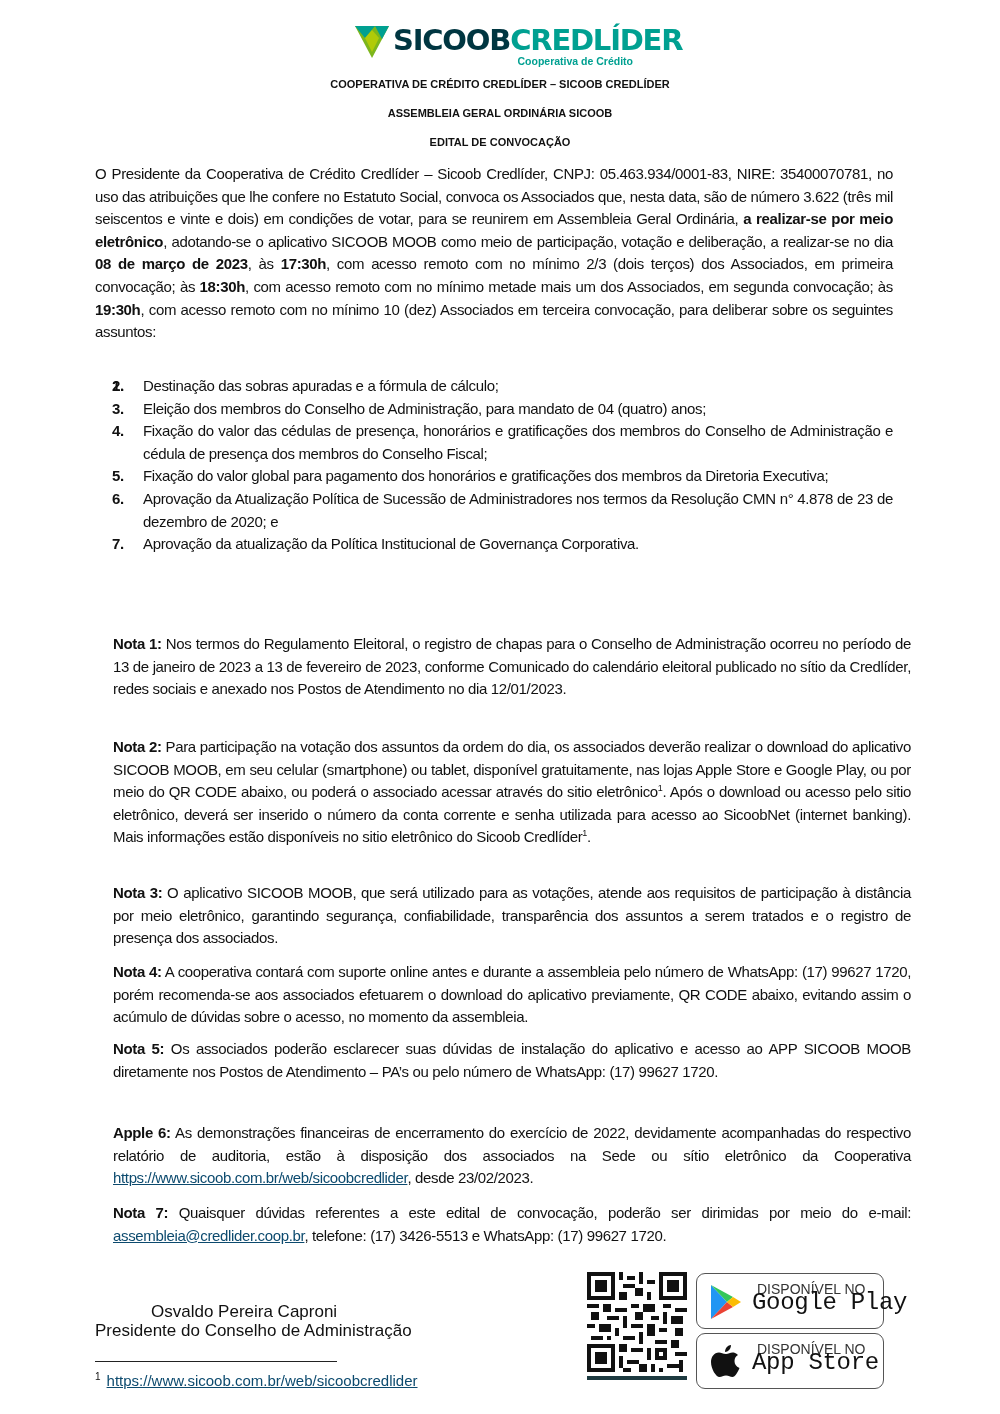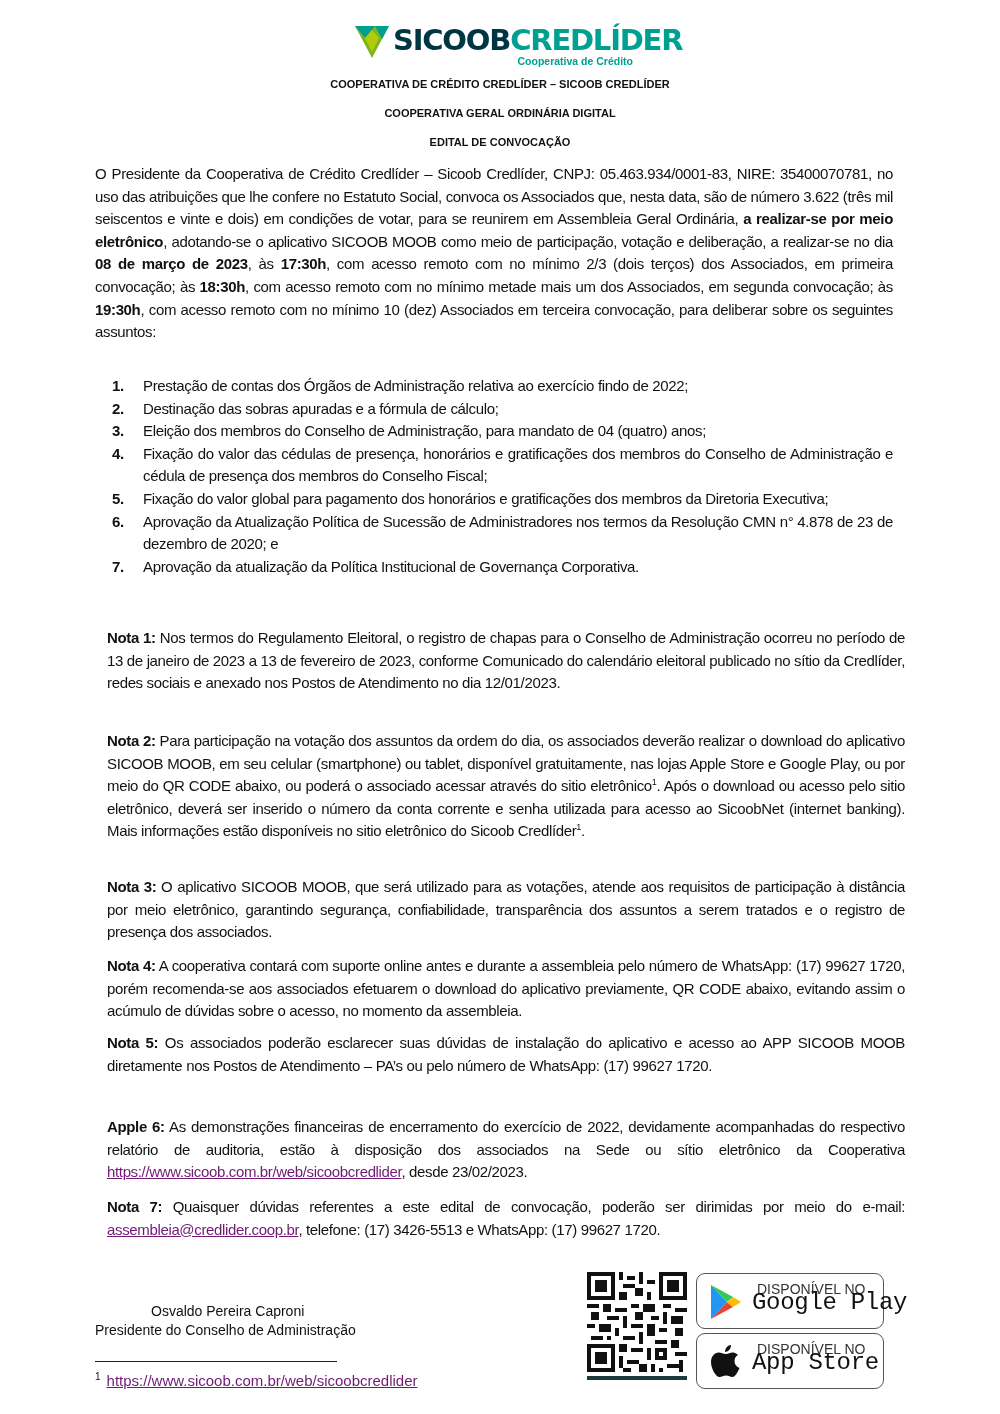--- a/index.html
+++ b/index.html
@@ -10,24 +10,24 @@
   .logo .word { position:absolute; left:38px; top:0px; font-family:"DejaVu Sans", sans-serif; font-weight:bold; font-size:29px; letter-spacing:-1.2px; line-height:36px; white-space:nowrap; }
   .logo .w1 { color:#003641; }
   .logo .w2 { color:#00a091; }
   .logo .sub { position:absolute; right:12px; top:33px; font-size:10.5px; color:#00a091; font-weight:bold; white-space:nowrap;margin-left:45px; }
   .head { position:absolute; left:0; width:1000px; text-align:center; font-weight:bold; font-size:11px; }
   .body { position:absolute; left:95px; width:798px; font-family:"Liberation Sans", sans-serif; font-size:15px; line-height:22.6px; text-align:justify; letter-spacing:-0.35px; }
   .body b { font-weight:bold; }
   ol.items { position:absolute; left:95px; top:375px; width:798px; margin:0; padding:0; list-style:none; font-size:15px; line-height:22.6px; letter-spacing:-0.35px; }
   ol.items li { position:relative; padding-left:48px; text-align:justify; }
   ol.items li .num { position:absolute; left:17px; top:0; font-weight:bold; }
-  .note { margin:12px; }
-  a.link { color:#701a75; text-decoration:underline; }
+  .note { margin:18px; }
+  a.link { color:#0c4a6e; text-decoration:underline; }
   sup { font-size:9px; line-height:0; }
-  .sig { position:absolute; left:95px; top:1302px; font-size:14px; line-height:19px; }
+  .sig { position:absolute; left:95px; top:1302px; font-size:17px; line-height:19px; }
   .sig .name { padding-left:56px; }
   .fnline { position:absolute; left:95px; top:1361px; width:242px; height:1px; background:#222; }
   .footnote { position:absolute; left:95px; top:1372px; font-size:15px; }
   .footnote sup { font-size:10px; margin-right:6px; }
   .qr { position:absolute; left:587px; top:1272px; width:100px; height:108px; }
   .badge { position:absolute; left:696px; width:186px; height:54px; border:1.5px solid #555; border-radius:9px; background:#fff; }
   .badge .small { position:absolute; left:60px; top:7px; font-size:14px; color:#333; white-space:nowrap; }
   .badge .big { position:absolute; left:55px; top:15px; font-size:24px; color:#111; white-space:nowrap; letter-spacing:-0.3px; font-family:Liberation Mono, monospace; }
   .badge svg { position:absolute; }
 </style>
@@ -41,29 +41,29 @@
       <polygon points="0,0 34,0 17,32" fill="#7db61c"></polygon>
       <polygon points="0,0 20,0 10,12" fill="#00a091"></polygon>
       <polygon points="20,0 34,0 27,13" fill="#00a091"></polygon>
       <polygon points="10,12 17,4 24,12 17,26" fill="#c8d400" opacity="0.7"></polygon>
     </svg>
     <div class="word"><span class="w1">SICOOB</span><span class="w2">CREDLÍDER</span></div>
     <div class="sub">Cooperativa de Crédito</div>
   </div>
 
   <div class="head" style="top:78px;">COOPERATIVA DE CRÉDITO CREDLÍDER – SICOOB CREDLÍDER</div>
-  <div class="head" style="top:107px;">COOPERATIVA GERAL ORDINÁRIA DIGITAL</div>
+  <div class="head" style="top:107px;">ASSEMBLEIA GERAL ORDINÁRIA SICOOB</div>
   <div class="head" style="top:136px;">EDITAL DE CONVOCAÇÃO</div>
 
   <p class="body" style="top:163px; margin:0;">
     <span>O Presidente da Cooperativa de Crédito Credlíder – Sicoob Credlíder, CNPJ: 05.463.934/0001-83, NIRE: 35400070781, no uso das atribuições que lhe confere no Estatuto Social, convoca os Associados que, nesta data, são de número 3.622 (três mil seiscentos e vinte e dois) em condições de votar, para se reunirem em Assembleia Geral Ordinária, </span><b>a realizar-se por meio eletrônico</b><span>, adotando-se o aplicativo SICOOB MOOB como meio de participação, votação e deliberação, a realizar-se no dia </span><b>08 de março de 2023</b><span>, às </span><b>17:30h</b><span>, com acesso remoto com no mínimo 2/3 (dois terços) dos Associados, em primeira convocação; às </span><b>18:30h</b><span>, com acesso remoto com no mínimo metade mais um dos Associados, em segunda convocação; às </span><b>19:30h</b><span>, com acesso remoto com no mínimo 10 (dez) Associados em terceira convocação, para deliberar sobre os seguintes assuntos:</span>
   </p>
 
   <ol class="items">
-    <li><span class="num">1.</span><span>Prestação de contas dos Órgãos de Administração relativa ao exercício findo de 2022;</span></li>
+    <li><span class="num">1.</span></li>
     <li><span class="num">2.</span><span>Destinação das sobras apuradas e a fórmula de cálculo;</span></li>
     <li><span class="num">3.</span><span>Eleição dos membros do Conselho de Administração, para mandato de 04 (quatro) anos;</span></li>
     <li><span class="num">4.</span><span>Fixação do valor das cédulas de presença, honorários e gratificações dos membros do Conselho de Administração e cédula de presença dos membros do Conselho Fiscal;</span></li>
     <li><span class="num">5.</span><span>Fixação do valor global para pagamento dos honorários e gratificações dos membros da Diretoria Executiva;</span></li>
     <li><span class="num">6.</span><span>Aprovação da Atualização Política de Sucessão de Administradores nos termos da Resolução CMN n° 4.878 de 23 de dezembro de 2020; e</span></li>
     <li><span class="num">7.</span><span>Aprovação da atualização da Política Institucional de Governança Corporativa.</span></li>
   </ol>
 
   <p class="body note" style="top:615px;"><b>Nota 1:</b><span> Nos termos do Regulamento Eleitoral, o registro de chapas para o Conselho de Administração ocorreu no período de 13 de janeiro de 2023 a 13 de fevereiro de 2023, conforme Comunicado do calendário eleitoral publicado no sítio da Credlíder, redes sociais e anexado nos Postos de Atendimento no dia 12/01/2023.</span></p>
 

